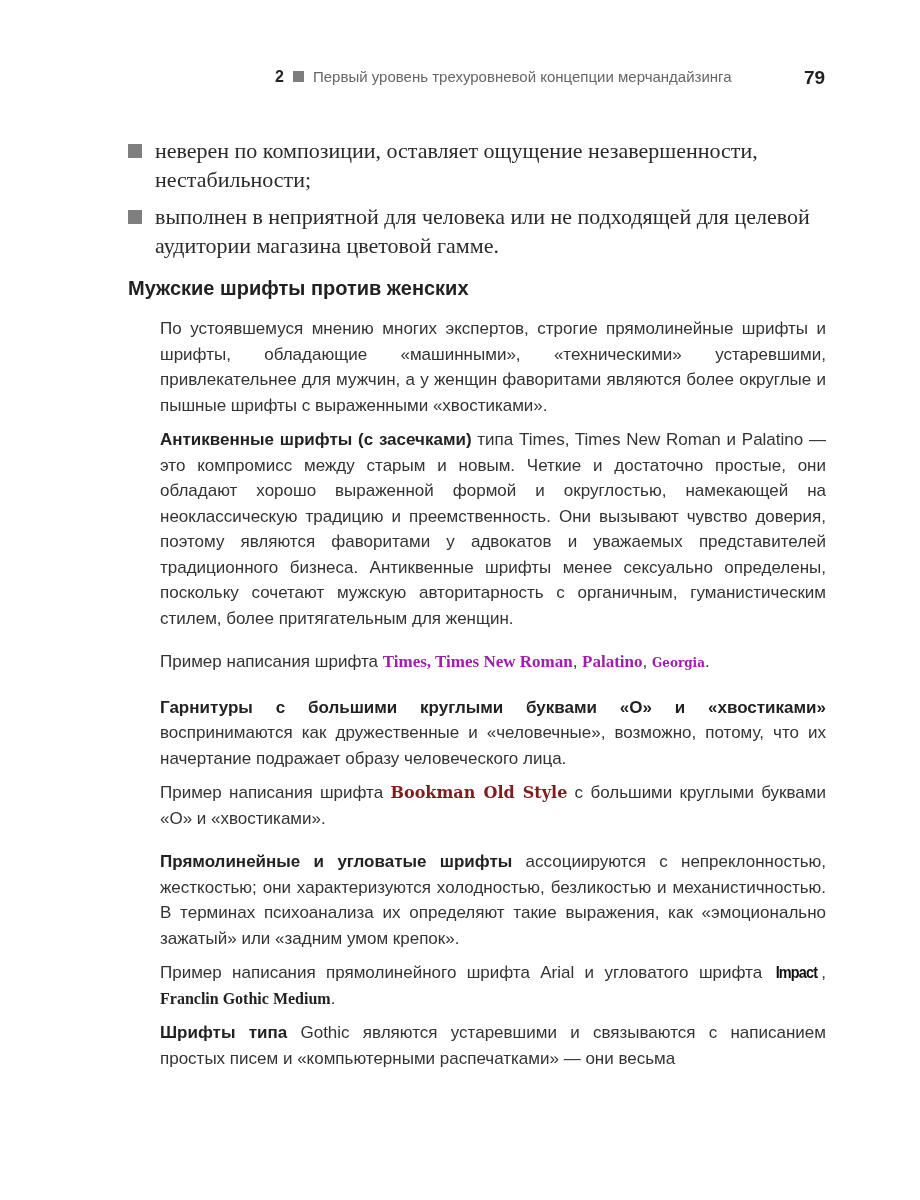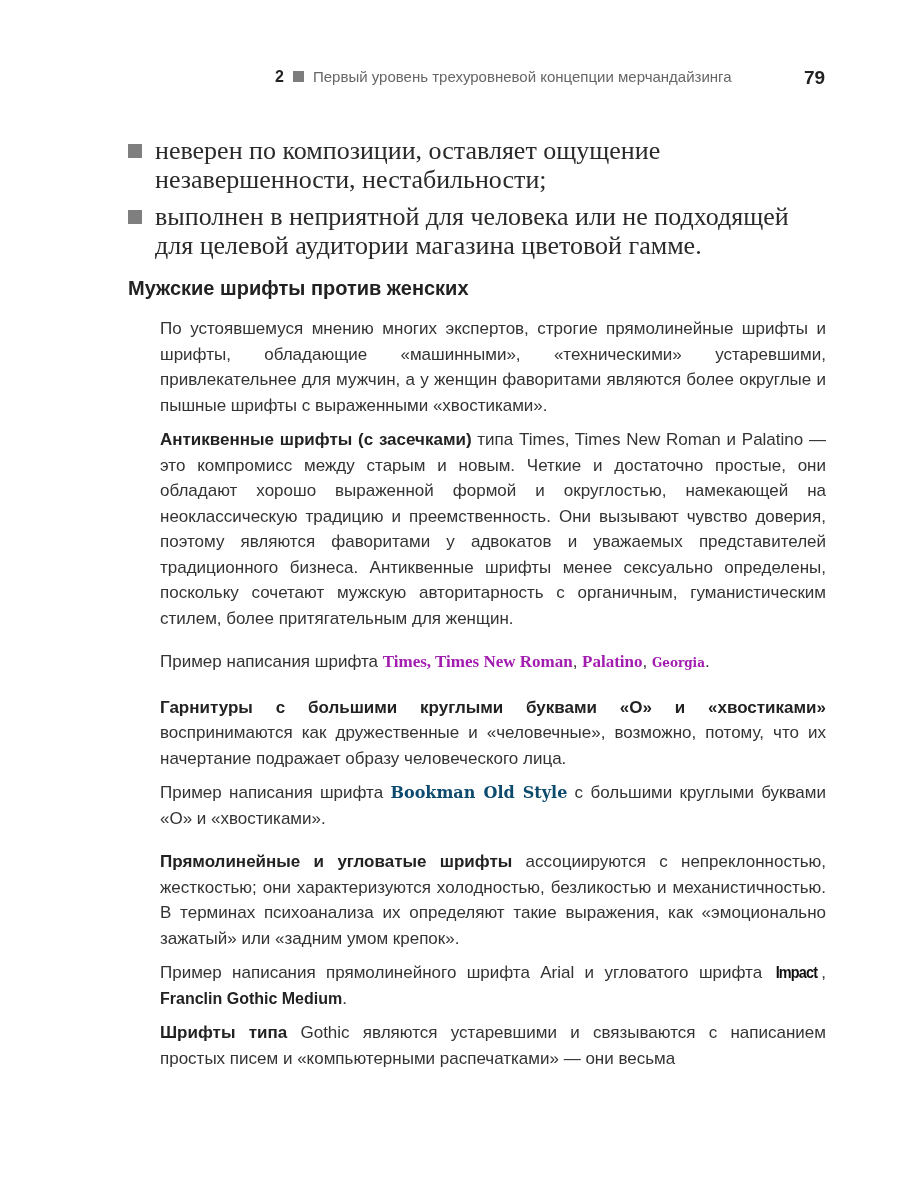--- a/index.html
+++ b/index.html
@@ -11,42 +11,42 @@
     position: absolute; top: 66px; left: 0; width: 920px; height: 24px;
     font-family: "Liberation Sans", sans-serif; font-size: 15px; color: #555;
   }
   .rh-chapter { position: absolute; left: 275px; top: 2px; font-weight: bold; color: #222; font-size: 16px; }
   .rh-square { position: absolute; left: 293px; top: 5px; width: 11px; height: 11px; background: #7d7d7d; }
   .rh-title { position: absolute; left: 313px; top: 2px; color: #666; font-size: 15px; }
   .rh-page { position: absolute; left: 804px; top: 1px; font-weight: bold; color: #222; font-size: 19px; }
 
   .bullets {
     position: absolute; left: 128px; top: 136px; width: 700px;
-    font-family: "Liberation Serif", serif; font-size: 26px; line-height: 29px; color: #2a2a2a;
+    font-family: "Liberation Serif", serif; font-size: 22px; line-height: 29px; color: #2a2a2a;
   }
   .bullet-item { position: relative; padding-left: 27px; margin-bottom: 8px; }
   .bullet-sq { position: absolute; left: 0; top: 8px; width: 14px; height: 14px; background: #7f7f7f; }
 
   .section-heading {
     position: absolute; left: 128px; top: 277px;
     font-family: "Liberation Sans", sans-serif; font-weight: bold; font-size: 20px; color: #222;
   }
 
   .body-text {
     position: absolute; left: 160px; top: 316px; width: 666px;
     font-family: "Liberation Sans", sans-serif; font-size: 17px; line-height: 25.5px; color: #333;
     text-align: justify;
   }
   .body-text p { margin: 0 0 9px 0; }
   .body-text b { color: #222; }
   .sp-lg { margin-top: 18px !important; }
   .serif-bold { font-family: "Liberation Serif", serif; font-weight: bold; color: #a21caf; }
-  .bookman { font-family: "DejaVu Serif", serif; font-weight: bold; font-size: 16px; color: #0c4a6e; }
+  .bookman { font-family: "DejaVu Serif", serif; font-weight: bold; font-size: 16px; color: #7f1d1d; }
   .impact { font-family: "Liberation Sans", sans-serif; font-weight: bold; letter-spacing: -1px; transform: scaleX(0.85); display: inline-block; color: #111; }
-  .franklin { font-family: Liberation Sans, sans-serif; font-size: 16px; color: #222; font-weight: 600; }
+  .franklin { font-family: Liberation Serif, serif; font-size: 16px; color: #222; font-weight: 600; }
 </style>
 </head>
 <body>
 
 <div class="running-head">
   <span class="rh-chapter">2</span>
   <span class="rh-square"></span>
   <span class="rh-title">Первый уровень трехуровневой концепции мерчандайзинга</span>
   <span class="rh-page">79</span>
 </div>

